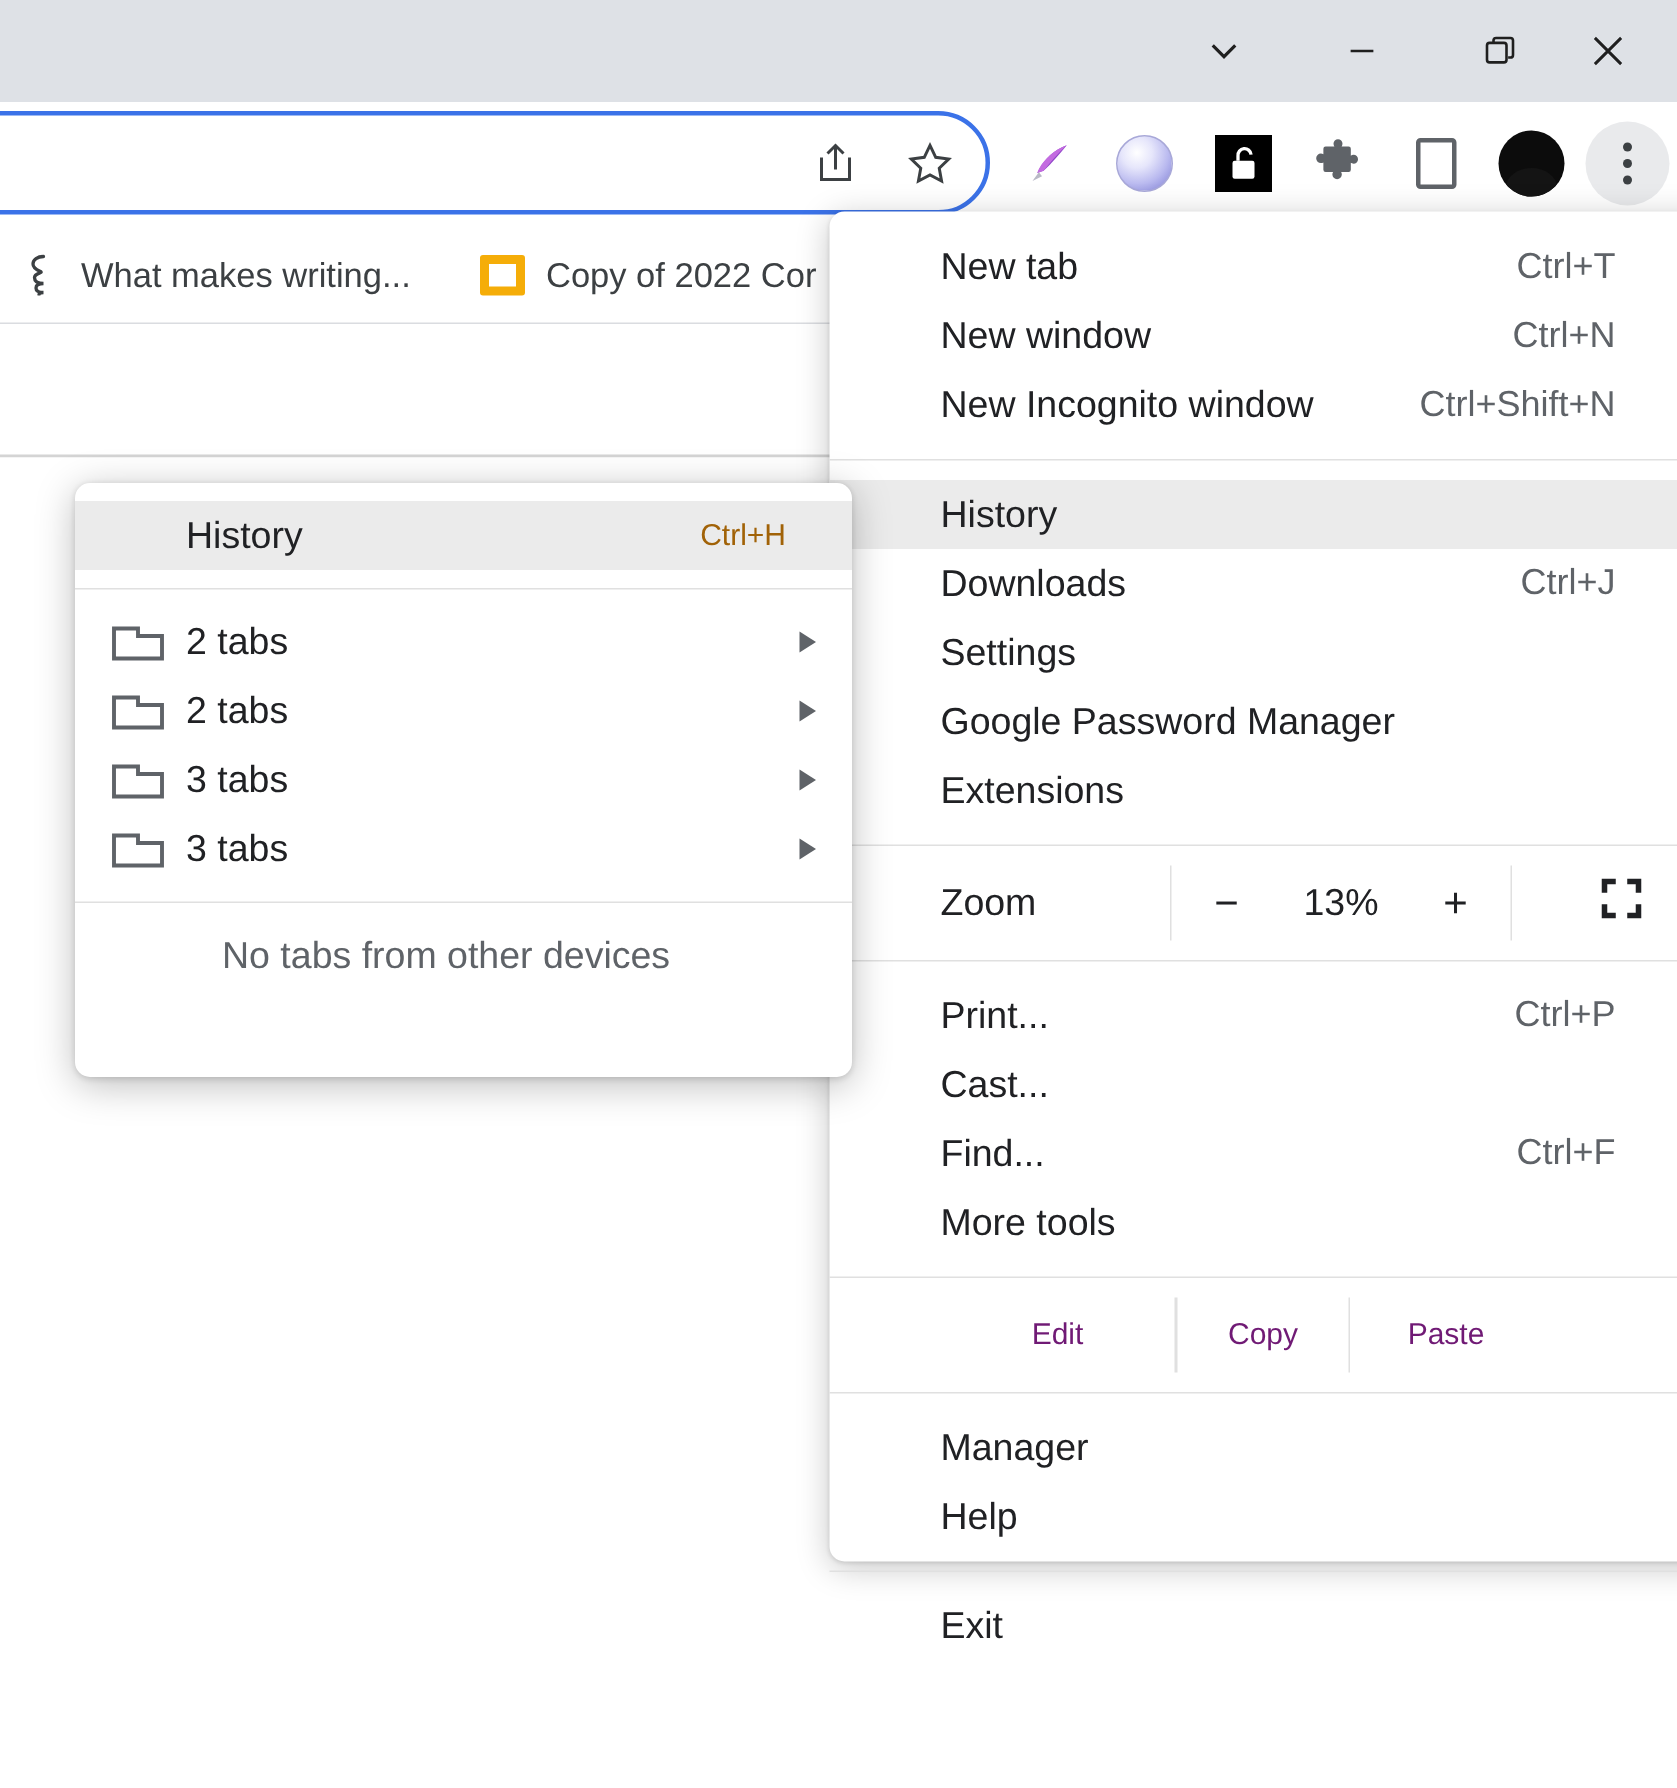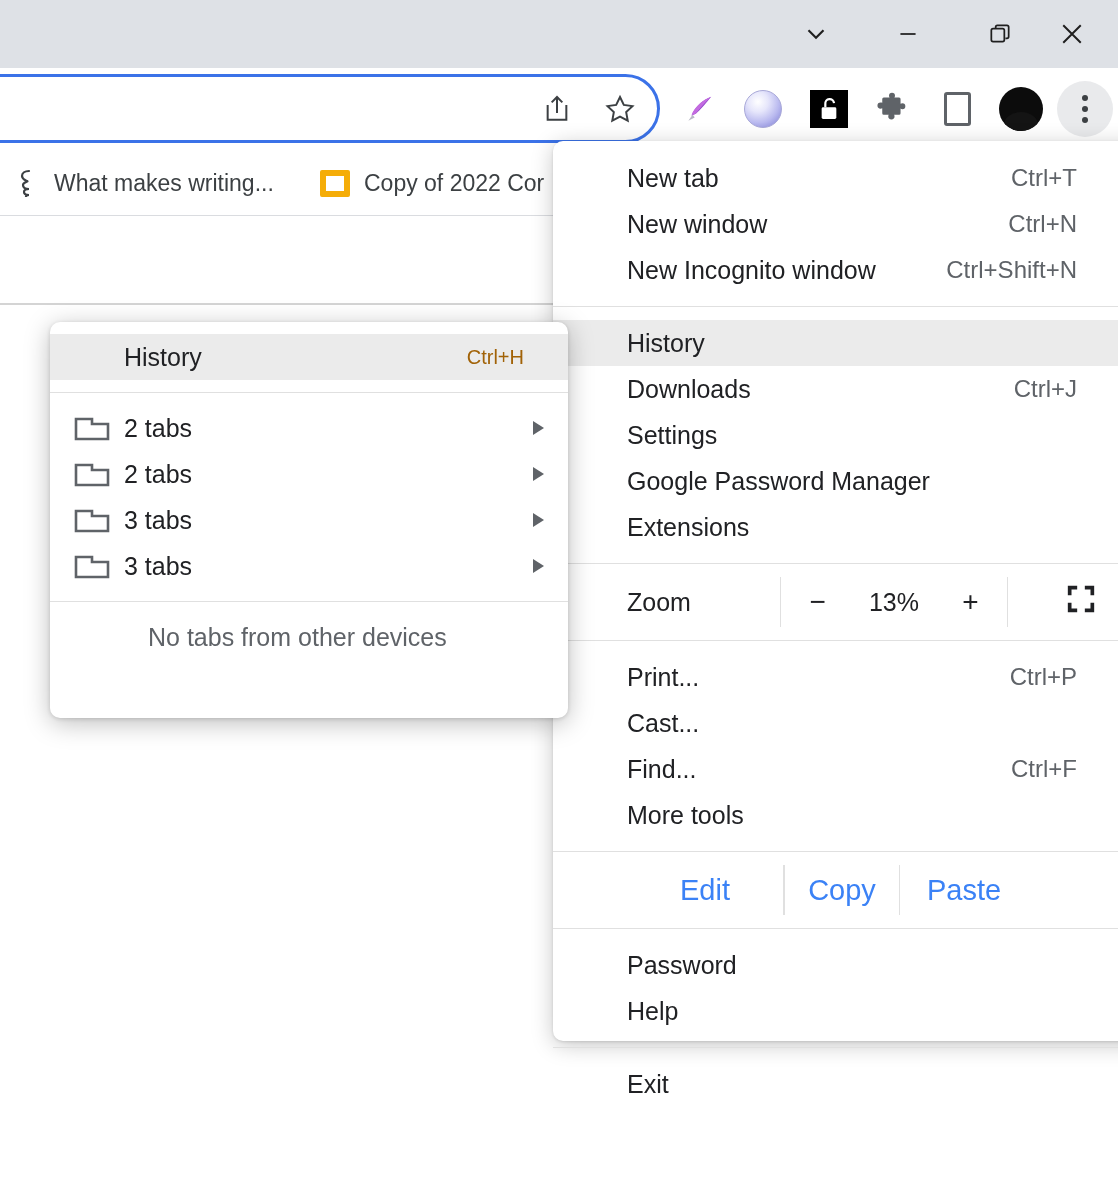--- a/index.html
+++ b/index.html
@@ -133,21 +133,21 @@
   }
   .rs-left { width: 227px; padding-left: 74px; }
   .vdiv { width: 1px; background: #e0e0e0; }
   .zoom-ctl { width: 226px; justify-content: space-around; }
   .zoom-ctl .zbtn { font-size: 28px; color: #202124; width: 44px; text-align: center; }
   .zoom-ctl .zval { font-size: 25px; color: #202124; }
   .fullscr { width: 145px; justify-content: center; }
 
   
   .edit-row { display: flex; align-items: stretch; height: 50px; }
-  .edit-row .cell { display: flex; align-items: center; justify-content: center; font-size: 29px; color: #3b82f6; }
+  .edit-row .cell { display: flex; align-items: center; justify-content: center; font-size: 20px; color: #701a75; }
   .er-edit { width: 230px; justify-content: flex-start; padding-left: 74px; }
   .er-cut { width: 116px; }
   .er-copy { width: 114px; }
   .er-paste { width: 128px; }
 
   
   .submenu {
     position: absolute; left: 50px; top: 322px; width: 518px; height: 396px;
     background: #ffffff; border-radius: 10px;
     box-shadow: 0 5px 26px rgba(0,0,0,0.26), 0 1px 4px rgba(0,0,0,0.14);
@@ -369,21 +369,21 @@
       <div class="vdiv"></div>
       <div class="vdiv"></div>
       <div class="cell er-copy">Copy</div>
       <div class="vdiv"></div>
       <div class="cell er-paste">Paste</div>
     </div>
 
     <div class="sep"></div>
 
     <div class="mi">
-      <span class="label">Password</span>
+      <span class="label">Manager</span>
     </div>
     <div class="mi">
       <span class="label">Help</span>
 
     </div>
 
     <div class="sep"></div>
 
     <div class="mi">
       <span class="label">Exit</span>

